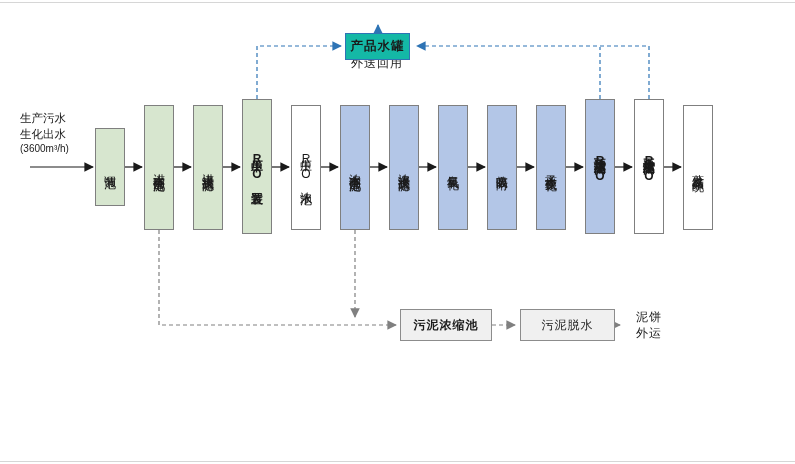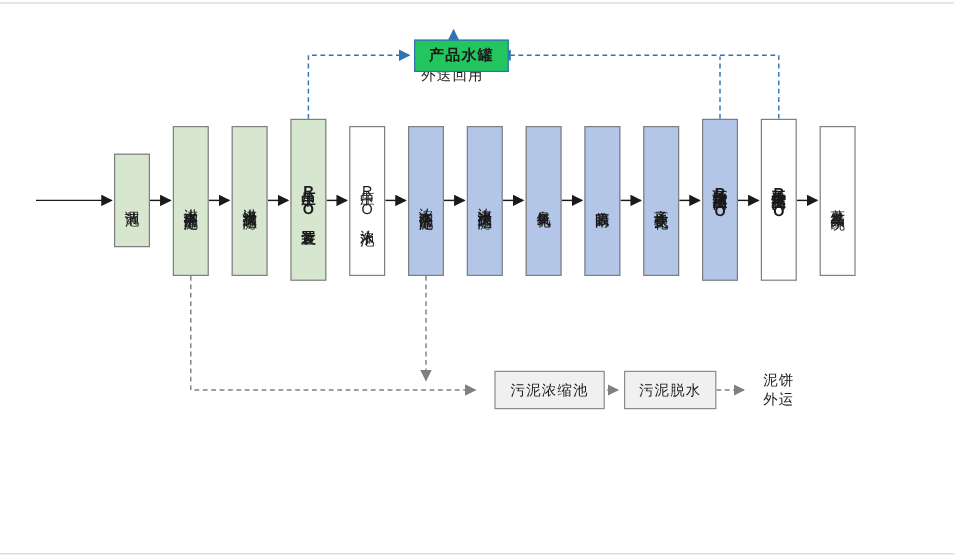--- a/index.html
+++ b/index.html
@@ -14,22 +14,22 @@
     writing-mode:vertical-rl;text-orientation:upright;
     font-size:12px;letter-spacing:1px;color:#1a1a1a;line-height:1;
     text-align:center;
   }
   .stage.green{background:#d7e6cf;}
   .stage.blue{background:#b3c6e7;}
   .stage.white{background:#ffffff;}
   .stage.bold{font-weight:700;}
 
   .tank{
-    position:absolute;left:345px;top:33px;width:79px;height:27px;box-sizing:border-box;
-    border:1.5px solid #2e74b5;background:#22c55e;
+    position:absolute;left:345px;top:33px;width:65px;height:27px;box-sizing:border-box;
+    border:1.5px solid #2e74b5;background:#14b8a6;
     display:flex;align-items:center;justify-content:center;
     font-size:12.5px;font-weight:700;color:#1a1a1a;letter-spacing:1px;
   }
   .reuse-label{
     position:absolute;left:351px;top:7px;width:60px;
     font-size:12px;color:#1a1a1a;letter-spacing:1px;margin-top:48px;
   }
   .influent{
     position:absolute;left:20px;top:111px;width:78px;
     font-size:11.5px;color:#1a1a1a;line-height:1.35;
@@ -96,40 +96,45 @@
     </g>
 
     <g stroke="#808080" stroke-width="1.2" fill="none" stroke-dasharray="4 3">
       <polyline points="159,230 159,325 396,325" marker-end="url(#ag)"></polyline>
       <line x1="355" y1="230" x2="355" y2="317" marker-end="url(#ag)"></line>
       <line x1="492" y1="325" x2="515" y2="325" marker-end="url(#ag)"></line>
       <line x1="597" y1="325" x2="620" y2="325" marker-end="url(#ag)"></line>
     </g>
   </svg>
 
+  <div class="influent">
+    <div>生产污水</div>
+    <div>生化出水</div>
+    <div class="small">(3600m³/h)</div>
+  </div>
 
   <div class="reuse-label">外送回用</div>
   <div class="tank">产品水罐</div>
 
   <div class="stage green" style="left:95px;top:128px;height:78px;">调节池</div>
   <div class="stage green" style="left:144px;top:105px;height:125px;">进水高密沉淀池</div>
   <div class="stage green" style="left:193px;top:105px;height:125px;">进水浸没式超滤</div>
   <div class="stage green bold" style="left:242px;top:99px;height:135px;">中压RO装置</div>
   <div class="stage white" style="left:291px;top:105px;height:125px;">中压RO浓水池</div>
   <div class="stage blue" style="left:340px;top:105px;height:125px;">浓水高密沉淀池</div>
   <div class="stage blue" style="left:389px;top:105px;height:125px;">浓水浸没式超滤</div>
   <div class="stage blue" style="left:438px;top:105px;height:125px;">臭氧氧化</div>
   <div class="stage blue" style="left:487px;top:105px;height:125px;">高效吸附</div>
   <div class="stage blue" style="left:536px;top:105px;height:125px;">离子交换软化</div>
   <div class="stage blue bold" style="left:585px;top:99px;height:135px;">预浓缩高压RO</div>
   <div class="stage white bold" style="left:634px;top:99px;height:135px;">再浓缩高压RO</div>
   <div class="stage white" style="left:683px;top:105px;height:125px;">蒸发结晶系统</div>
 
-  <div class="sludge-box" style="left:412px;width:92px;">污泥浓缩池</div>
-  <div class="sludge-box" style="left:520px;width:77px;text-align:right;">污泥脱水</div>
+  <div class="sludge-box" style="left:400px;width:92px;font-weight:bold;">污泥浓缩池</div>
+  <div class="sludge-box" style="left:520px;width:95px;text-align:right;">污泥脱水</div>
 
   <div class="cake-label">
     <div>泥饼</div>
     <div>外运</div>
   </div>
 
 
 </div>
 
 </body></html>

